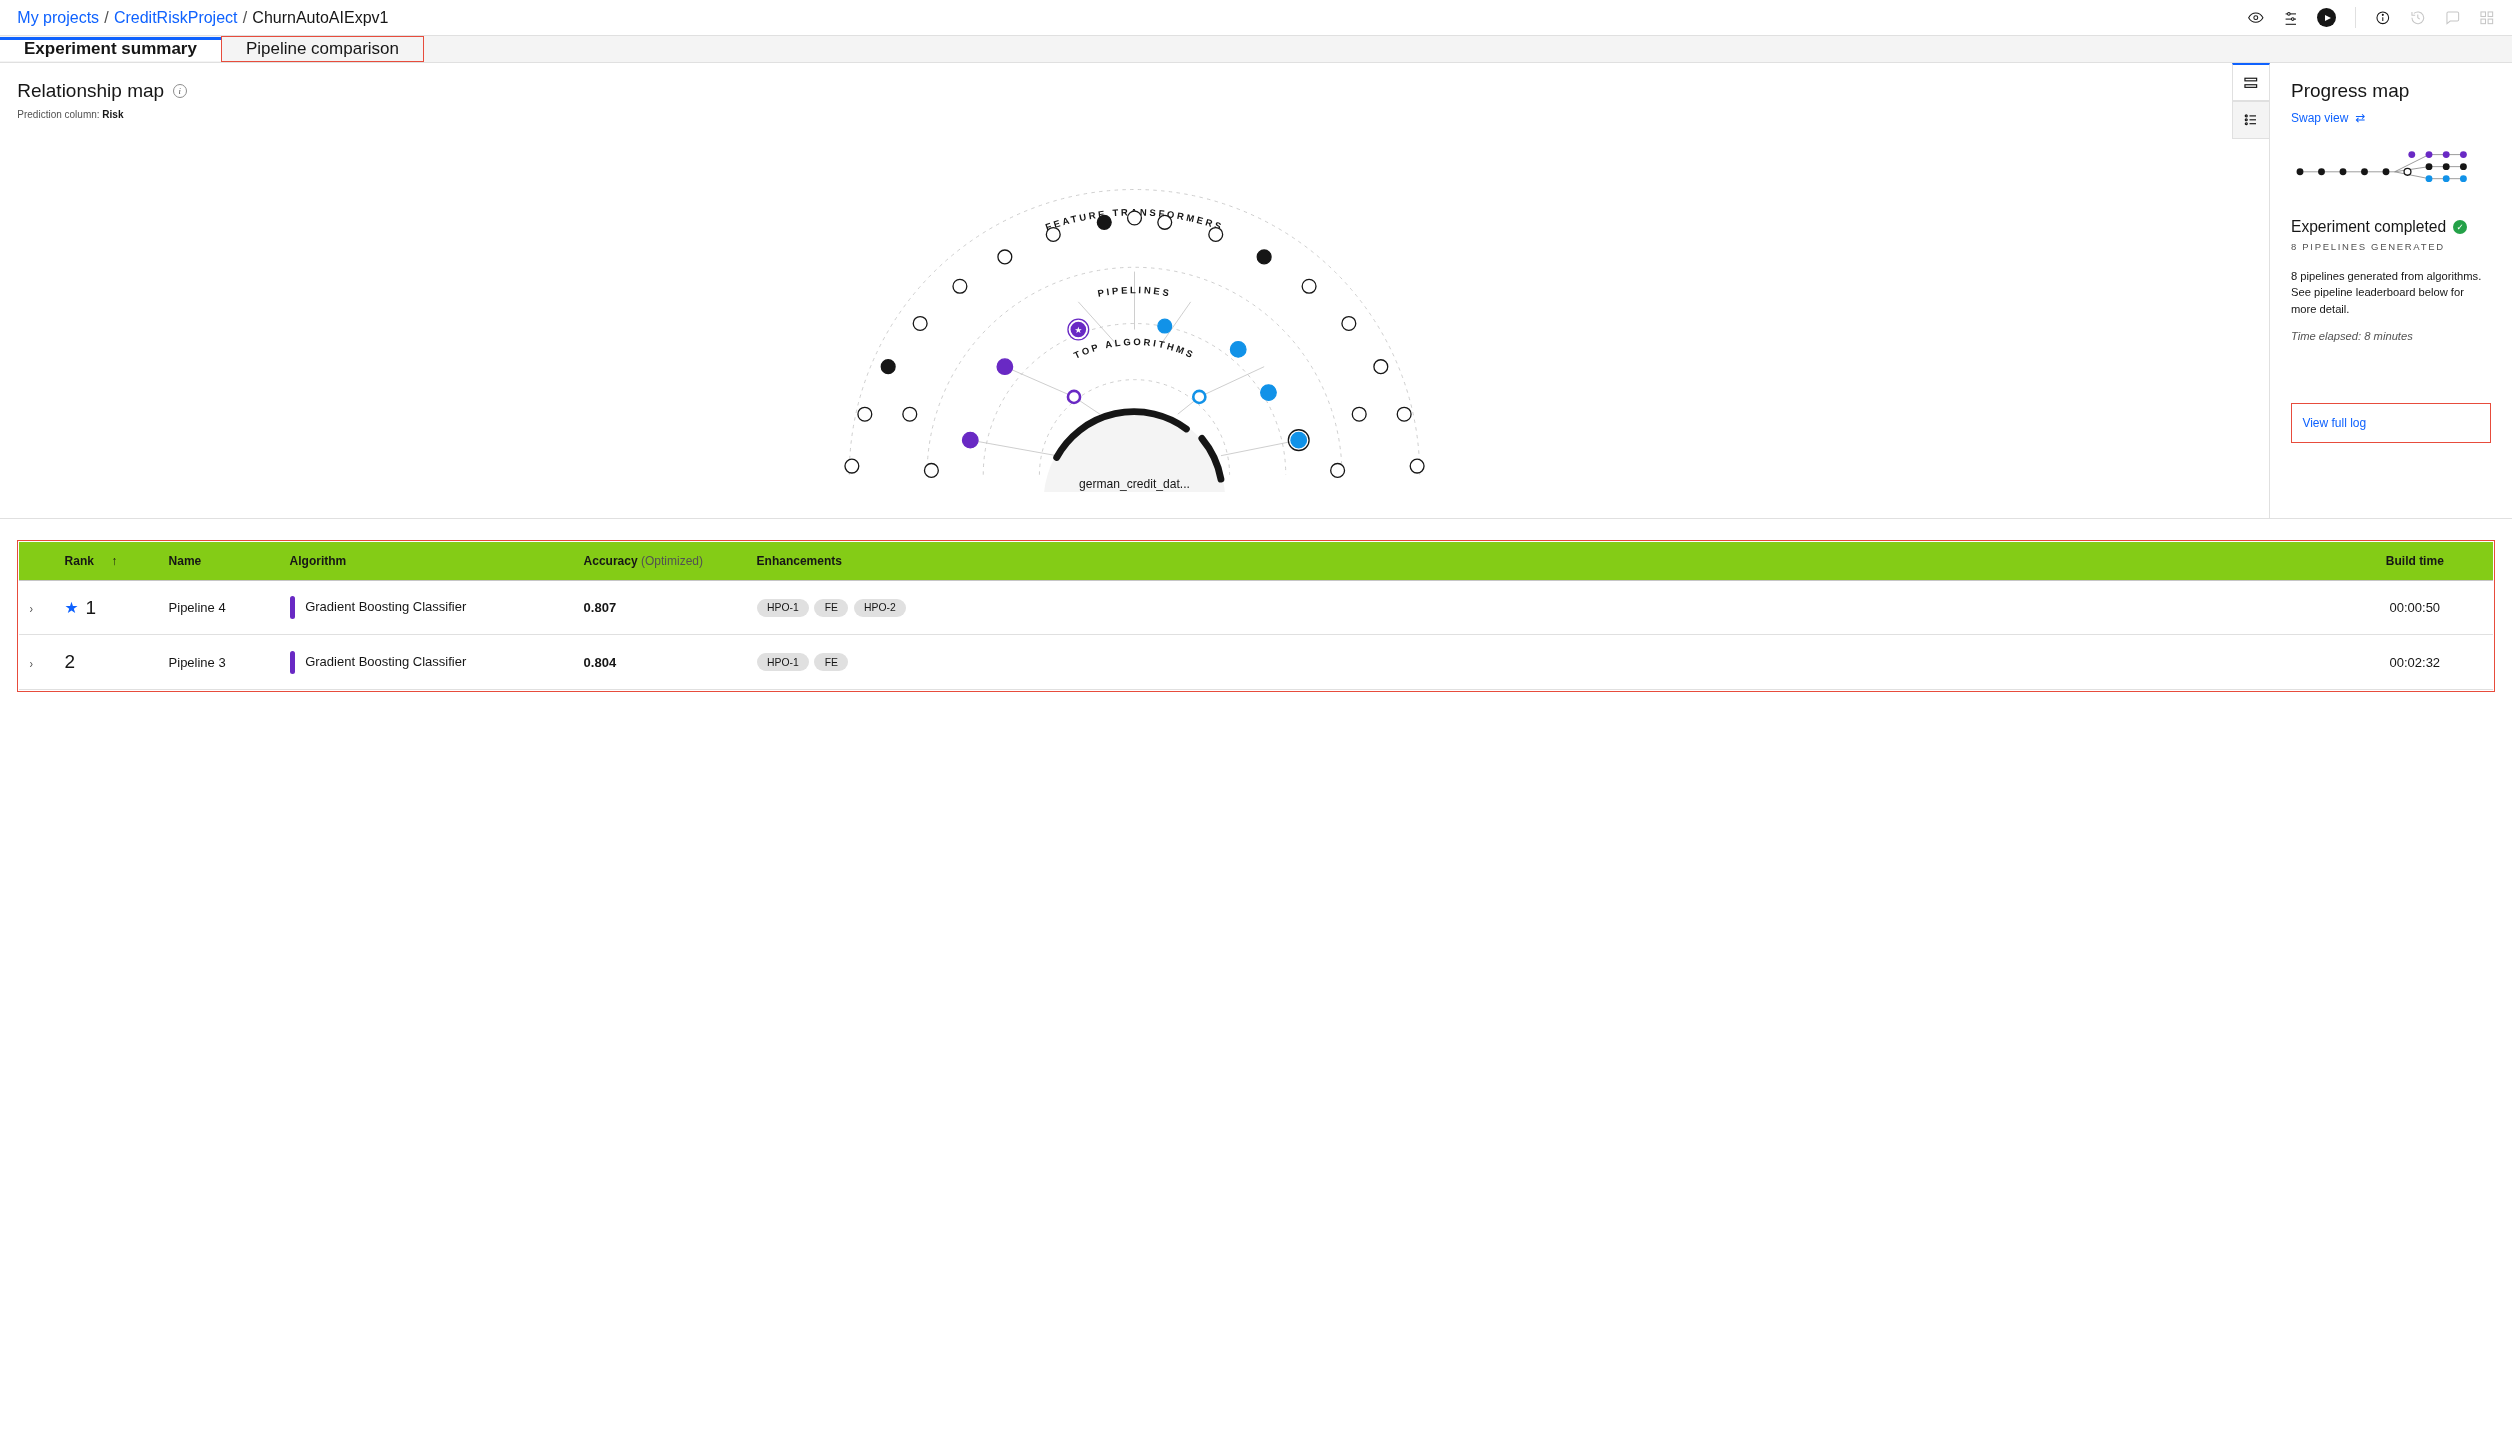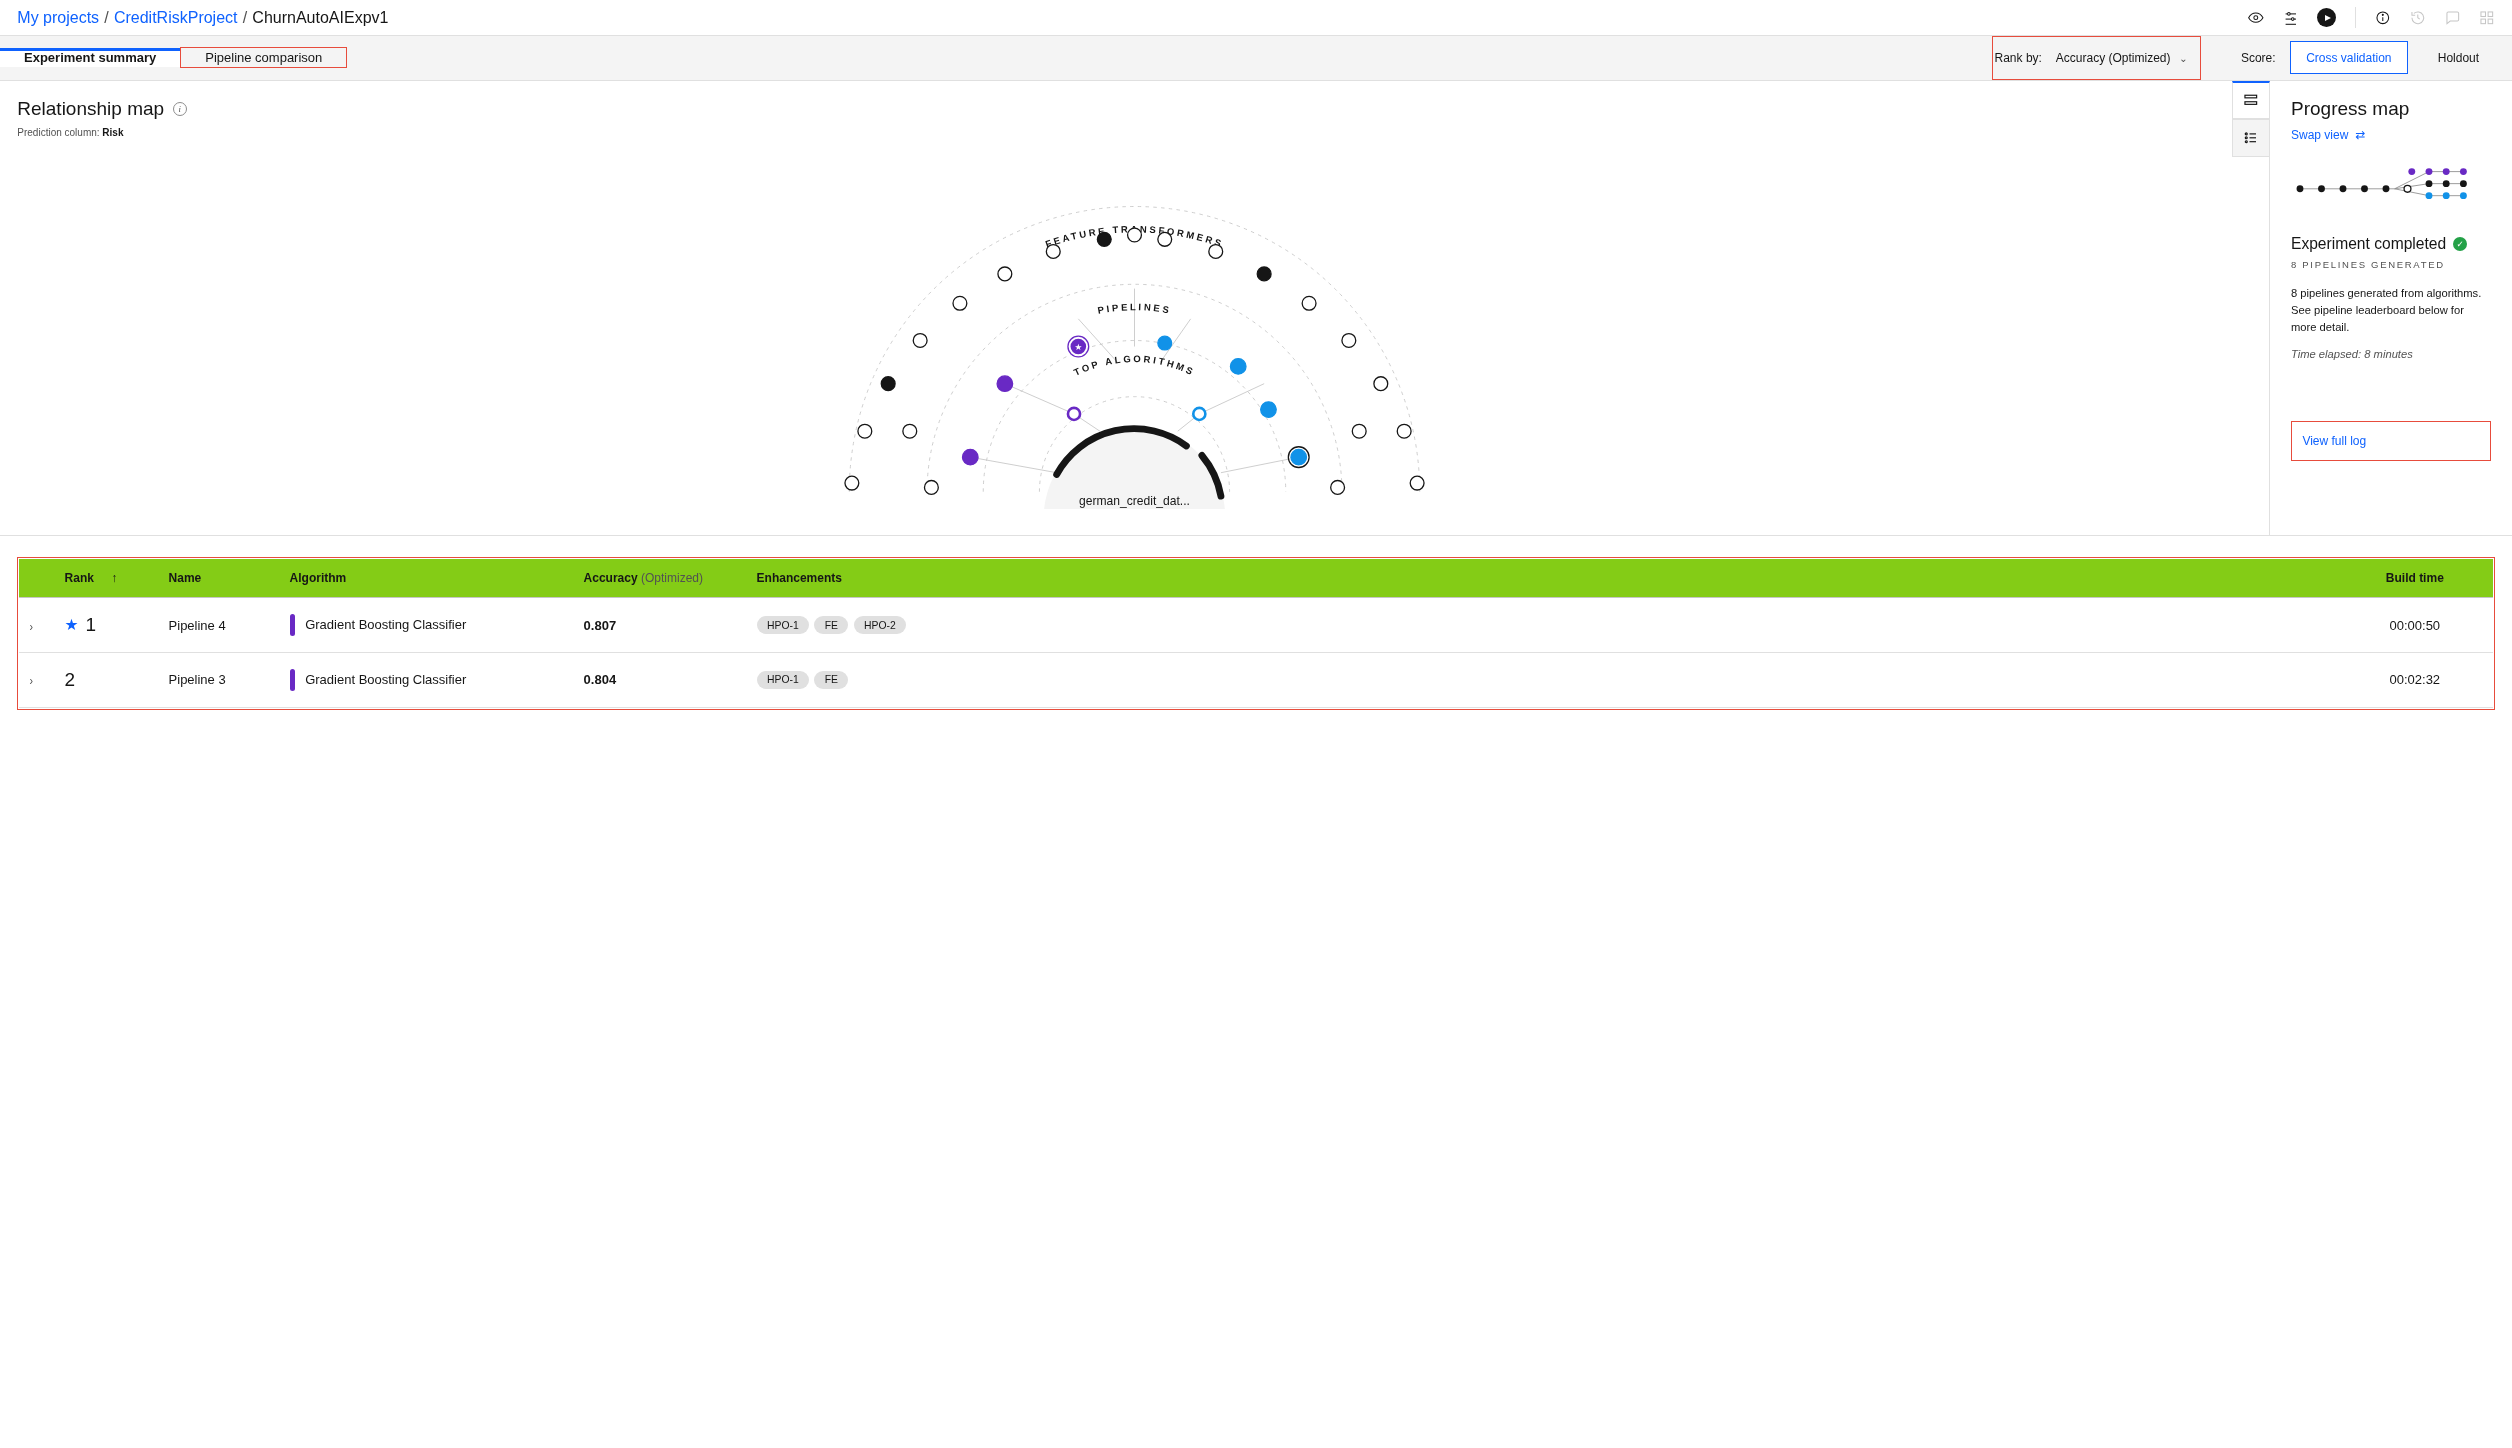--- a/index.html
+++ b/index.html
@@ -11,21 +11,21 @@
 .breadcrumb-sep { color: #525252; }
 .breadcrumb-current { color: #161616; }
 .top-icons { margin-left: auto; display: flex; align-items: center; gap: 19px; }
 .top-icons .icon { width: 15.6px; height: 15.6px; display: inline-flex; align-items: center; justify-content: center; color: #161616; }
 .top-icons .icon.disabled { color: #c6c6c6; }
 .top-icons .sep { width: 0.9px; height: 21px; background: #e0e0e0; }
 .run-circle { width: 19px; height: 19px; border-radius: 50%; background: #161616; display: inline-flex; align-items: center; justify-content: center; }
 .run-circle::before { content: ""; display: block; width: 0; height: 0; border-left: 6px solid #fff; border-top: 3.5px solid transparent; border-bottom: 3.5px solid transparent; margin-left: 1.7px; }
 
 .tabbar { display: flex; align-items: center; background: #f4f4f4; border-bottom: 0.9px solid #e0e0e0; padding-right: 17.3px; }
-.tab { padding: 2px 24px; font-size: 13px; cursor: pointer; position: relative; }
+.tab { padding: 2px 24px; font-size: 17px; cursor: pointer; position: relative; }
 .tab.active { background: #fff; font-weight: 600; }
 .tab.active::before { content: ""; position: absolute; top: 0; left: 0; right: 0; height: 2.6px; background: #0f62fe; }
 .tabbar-right { margin-left: auto; display: flex; align-items: center; gap: 14px; }
 .rank-label { font-size: 12px; color: #161616; }
 .rank-select { display: inline-flex; align-items: center; gap: 8.6px; font-size: 12px; padding: 5.2px 3.5px; cursor: pointer; }
 .rank-select .chev { font-size: 10.4px; color: #525252; }
 .score-label { font-size: 12px; color: #161616; margin-left: 26px; }
 .btn-outline { border: 0.9px solid #0f62fe; color: #0f62fe; background: #fff; padding: 8.6px 15.6px; font-size: 12px; cursor: pointer; }
 .btn-ghost { border: none; background: transparent; padding: 8.6px 15.6px; font-size: 12px; cursor: pointer; color: #161616; }
 
@@ -133,32 +133,20 @@
           <rect x="3" y="14" width="7" height="7"></rect>
           <rect x="14" y="14" width="7" height="7"></rect>
         </svg>
     </span>
   </div>
 </div>
 
 <div class="tabbar">
   <div class="tab active">Experiment summary</div>
   <div class="tab hl-red">Pipeline comparison</div>
-  <div class="tabbar-right">
-    <div class="hl-red" style="display:flex;align-items:center;gap:10.4px;padding:8.6px 8.6px 8.6px 1.7px;">
-      <span class="rank-label">Rank by:</span>
-      <span class="rank-select">
-        <span>Accuracy (Optimized)</span>
-        <span class="chev">⌄</span>
-      </span>
-    </div>
-    <span class="score-label">Score:</span>
-    <button class="btn-outline">Cross validation</button>
-    <button class="btn-ghost">Holdout</button>
-  </div>
 </div>
 
 <div class="main-wrap">
   <div class="left-pane">
     <div class="view-toggle">
       <button class="active">
         <svg width="15.6" height="15.6" viewBox="0 0 24 24" fill="none" stroke="currentColor" stroke-width="1.8">
             <rect x="3" y="5" width="18" height="4"></rect>
             <rect x="3" y="15" width="18" height="4"></rect>
           </svg>

